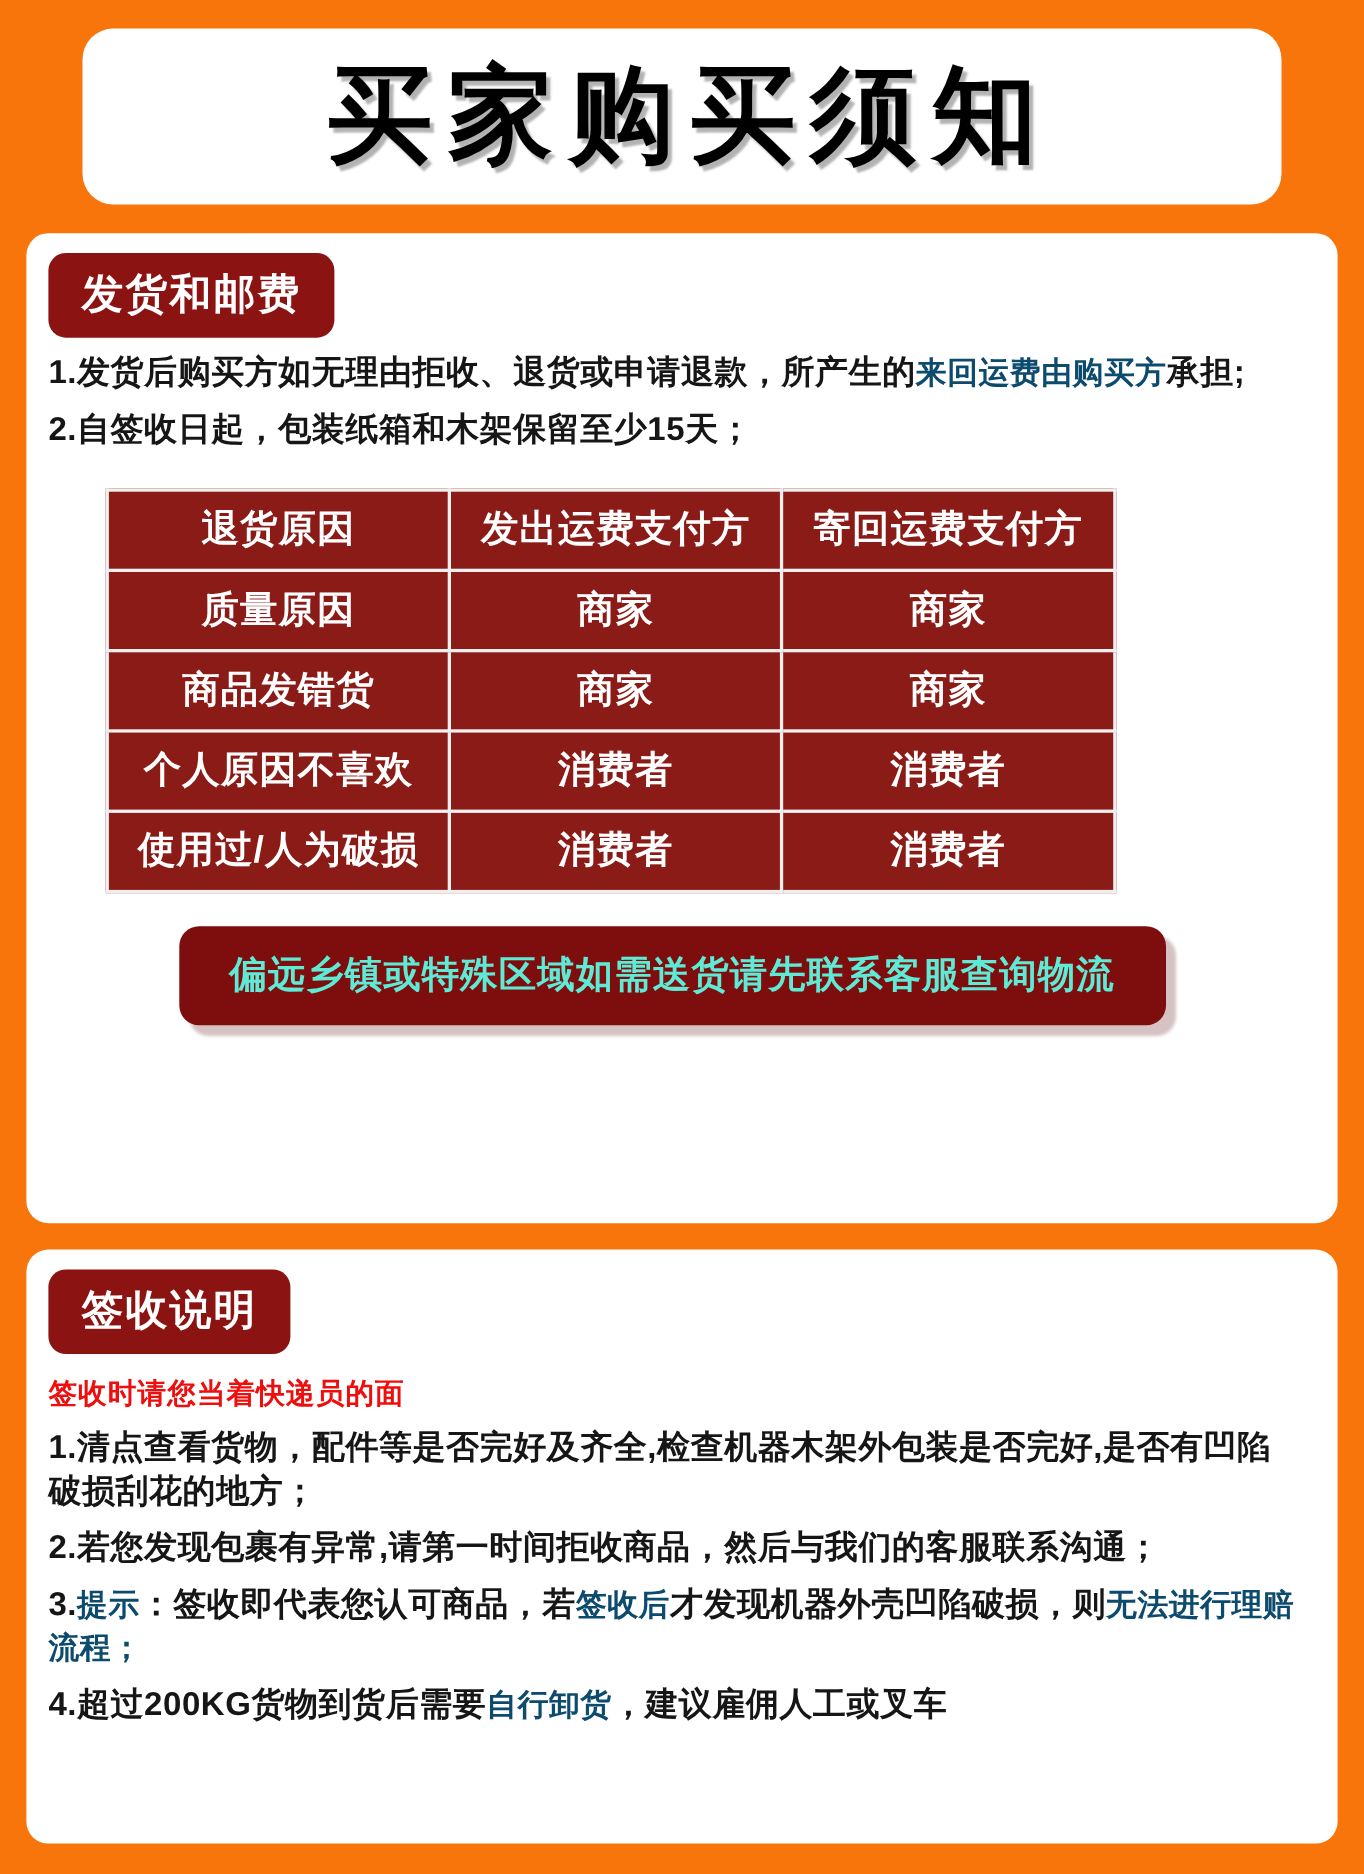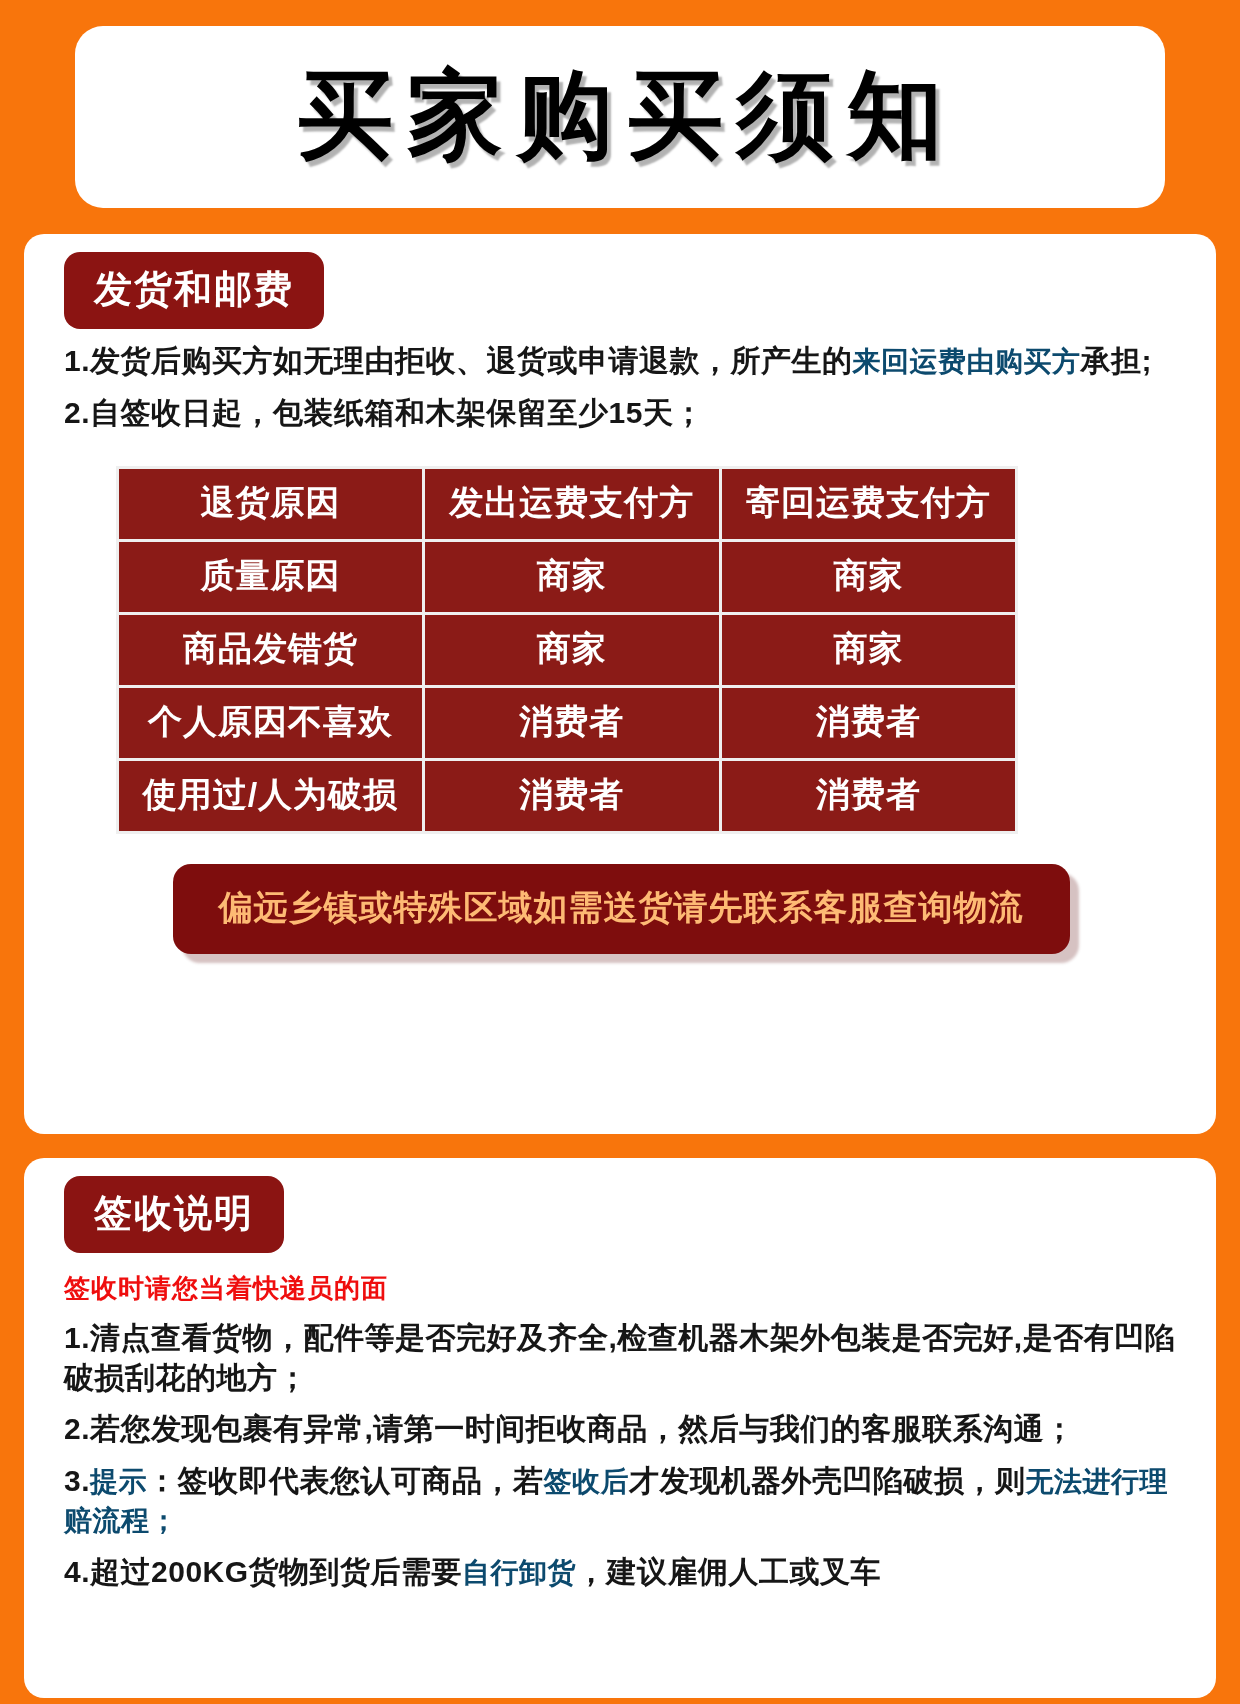--- a/index.html
+++ b/index.html
@@ -5,42 +5,42 @@
   html, body { margin: 0; padding: 0; }
   body {
     width: 1240px;
     height: 1704px;
     background: #F8750C;
     font-family: "Liberation Sans", "DejaVu Sans", sans-serif;
     overflow: hidden;
   }
   .title-panel {
     margin: 26px 75px 0;
-    height: 182px;
+    height: 160px;
     background: #FFFFFF;
     border-radius: 28px;
     display: flex;
     align-items: center;
     justify-content: center;
   }
   .page-title {
     margin: 0;
     font-size: 96px;
     font-weight: bold;
     color: #000000;
     letter-spacing: 14px;
     text-indent: 14px;
     text-shadow: 4px 5px 2px rgba(0,0,0,0.30);
     white-space: nowrap;
   }
   .panel {
     margin: 26px 24px 0;
     background: #FFFFFF;
     border-radius: 20px;
-    padding: 18px 38px 30px 40px;
+    padding: 18px 38px 30px 20px;
     box-sizing: border-box;
     overflow: hidden;
   }
   .panel-1 { min-height: 900px; }
   .panel-2 { margin-top: 24px; min-height: 540px; }
   .badge {
     display: inline-block;
     background: #8B1412;
     color: #FFFFFF;
     font-size: 38px;
@@ -78,21 +78,21 @@
     font-weight: bold;
     text-align: center;
     padding: 11px 4px 13px;
     letter-spacing: 1px;
   }
   .note { margin-top: 28px; }
   .pill-row { text-align: center; margin-top: 30px; }
   .pill {
     display: inline-block;
     background: #7E0D0D;
-    color: #fdba74;
+    color: #5eead4;
     font-size: 34px;
     font-weight: bold;
     border-radius: 18px;
     padding: 21px 46px 23px;
     letter-spacing: 1px;
     box-shadow: 9px 9px 3px rgba(90,10,10,0.25);
     max-width: 920px;
   }
   .red-heading {
     margin: 18px 0 0;

